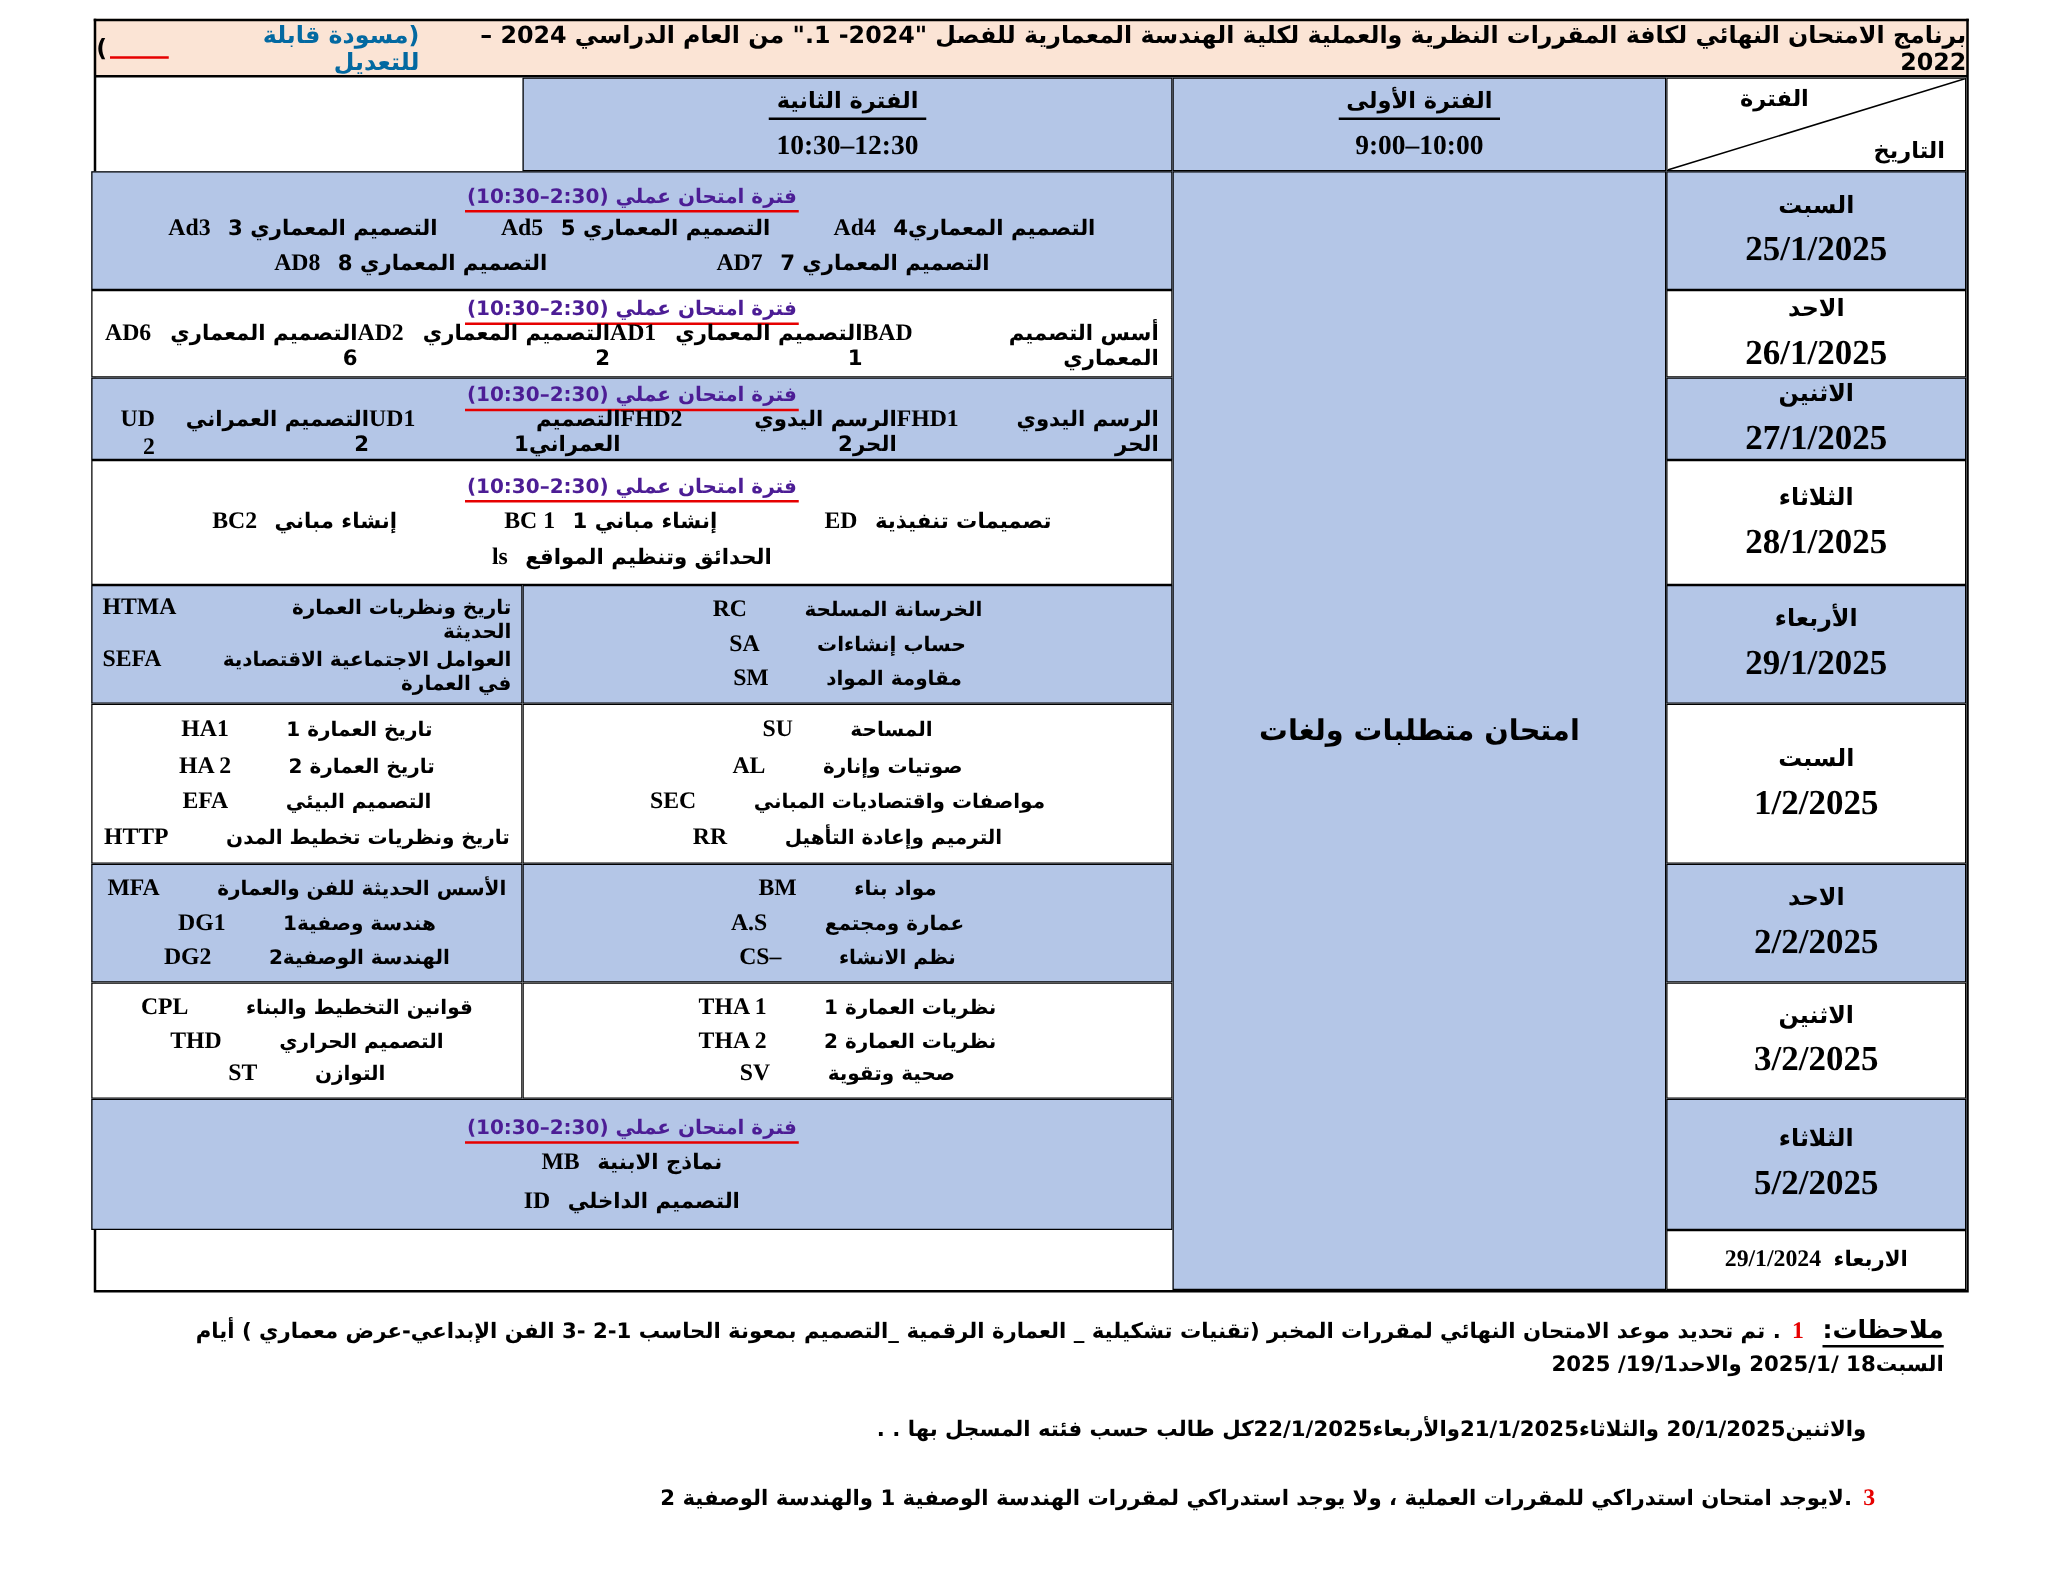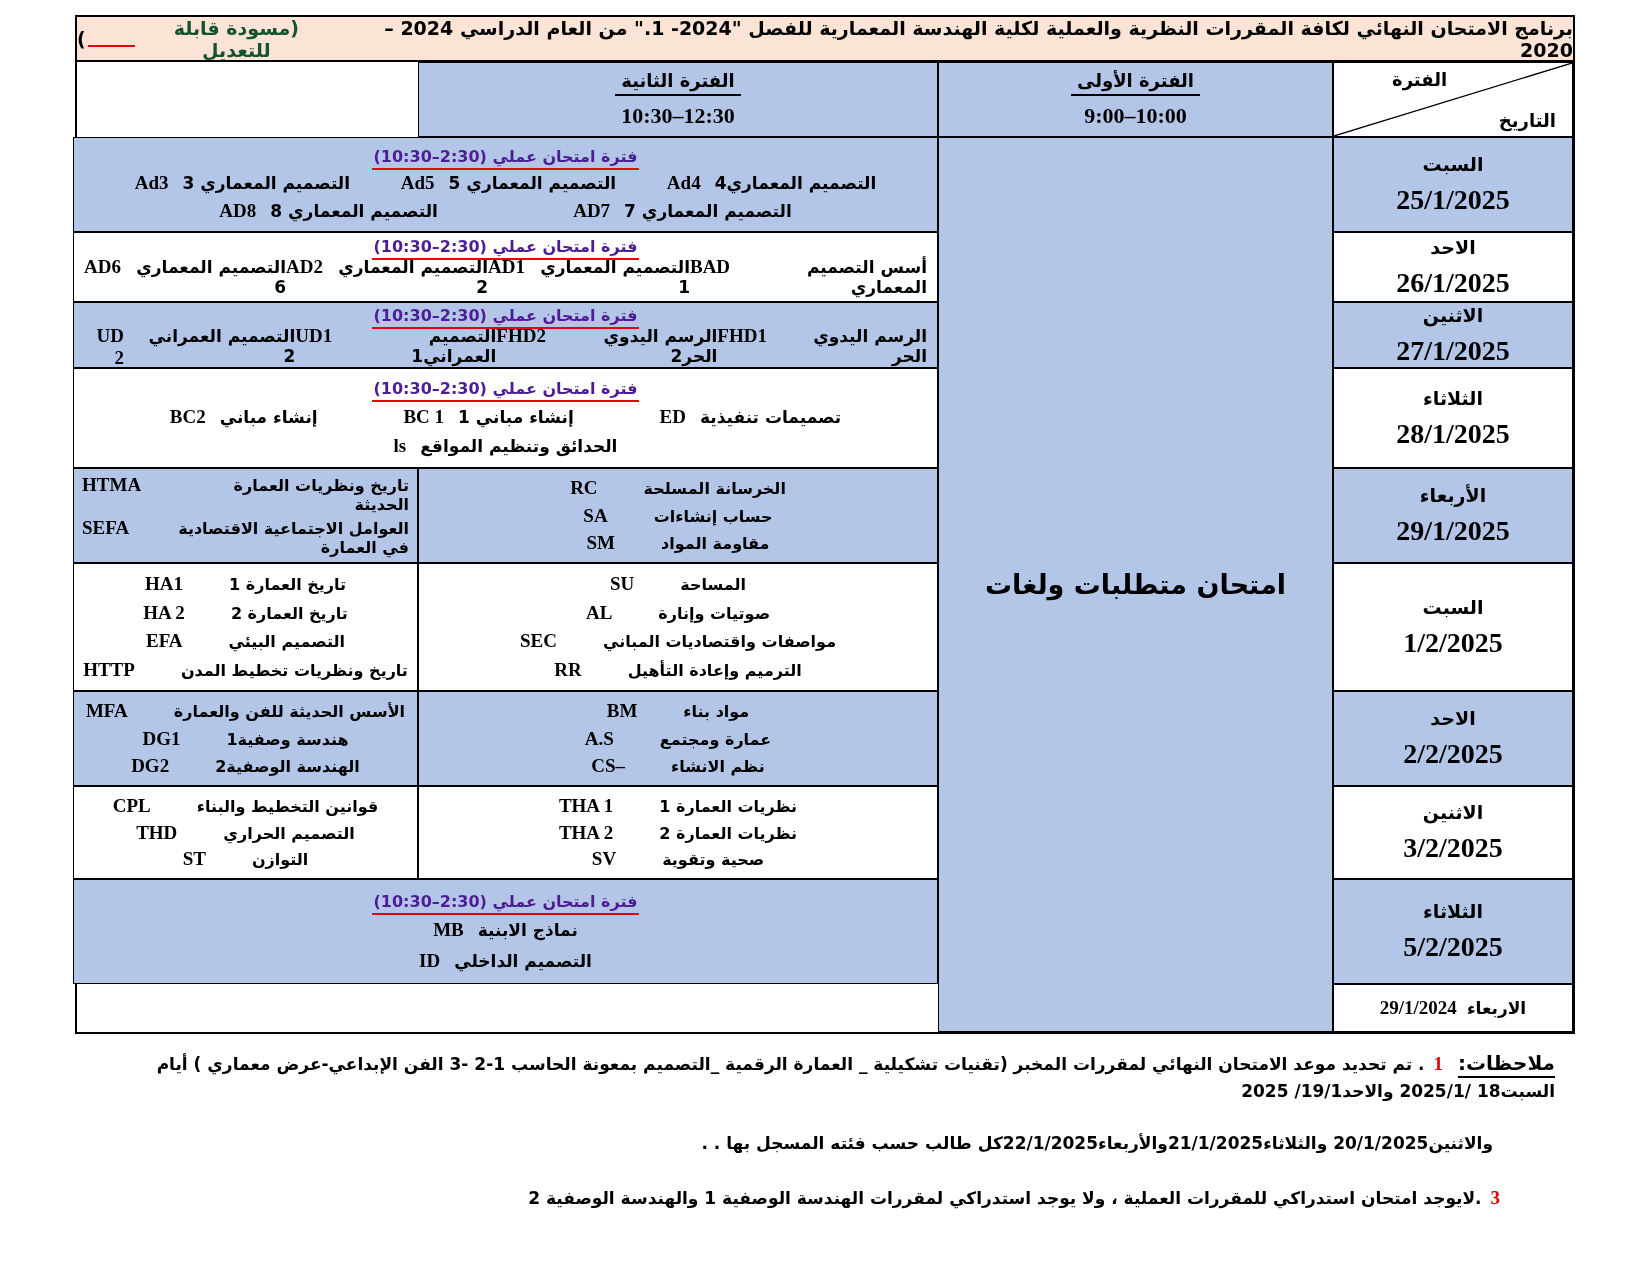--- a/index.html
+++ b/index.html
@@ -1,33 +1,33 @@
 <!DOCTYPE html>
 <html lang="ar"><head>
 <meta charset="utf-8">
 <style>
   html,body{margin:0;padding:0;background:#fff;}
   body{width:1650px;height:1275px;font-family:"DejaVu Sans",sans-serif;}
   .page{position:relative;width:1650px;height:1275px;overflow:hidden;}
   .tbl{position:absolute;top:15px;left:75px;width:1500px;direction:rtl;}
   .title{background:#fbe4d5;border:2px solid #000;border-bottom:none;height:45px;display:flex;align-items:center;justify-content:center;font-weight:bold;font-size:19px;gap:2px;box-sizing:border-box;}
-  .red{color:#14532d;text-align:center;}
+  .red{color:#0369a1;}
   .udash{display:inline-block;width:48px;border-bottom:2px solid #e60000;height:14px;}
   .grid{display:grid;direction:rtl;grid-template-columns:240px 395px 520px 345px;grid-template-rows:75px 95px 70px 66px 100px 95px 128px 95px 93px 105px 48px;border:2px solid #000;}
   .c{border:1px solid #000;box-sizing:border-box;position:relative;font-weight:bold;color:#000;}
   .b{background:#b4c6e7;}
   .w{background:#fff;}
   .head{display:flex;flex-direction:column;align-items:center;justify-content:space-evenly;}
   .plabel{font-size:18px;border-bottom:2px solid #000;padding:0 6px 3px;}
   .ptime{font-family:"Liberation Serif","DejaVu Serif",serif;font-size:22px;direction:ltr;unicode-bidi:isolate;}
   .corner{background:#fff;padding-left:16px;}
   .corner svg{position:absolute;inset:0;width:100%;height:100%;}
   .c-top{position:absolute;top:6px;left:58px;font-size:18px;}
   .c-bot{position:absolute;bottom:5px;right:16px;font-size:18px;}
-  .p1m{grid-column:2;grid-row:2 / span 10;display:flex;align-items:center;justify-content:center;font-size:27px;text-align:center;}
+  .p1m{grid-column:2;grid-row:2 / span 10;display:flex;align-items:center;justify-content:center;font-size:23px;text-align:center;}
   .dc{display:flex;flex-direction:column;align-items:center;justify-content:center;gap:9px;font-size:19px;}
   .dnum{font-family:"Liberation Serif","DejaVu Serif",serif;font-size:28px;direction:ltr;unicode-bidi:isolate;}
   .dc.inl{flex-direction:row;gap:10px;font-size:17px;}
   .dc.inl .dnum{font-size:19px;}
   .mc{grid-column:3 / span 2;display:flex;flex-direction:column;justify-content:space-evenly;padding:3px 10px;}
   .sc{display:flex;flex-direction:column;justify-content:space-evenly;padding:3px 8px;}
   .prac{color:#4c1d95;font-size:16px;text-align:center;}
   .prac span{border-bottom:2px solid #e60000;padding:0 2px 2px;}
   .line{display:flex;justify-content:space-evenly;align-items:baseline;}
   .vrow{display:flex;justify-content:center;gap:46px;align-items:baseline;}
@@ -39,21 +39,21 @@
   .nnum{color:#e60000;font-family:"Liberation Serif","DejaVu Serif",serif;font-size:19px;padding:0 3px;}
   .ind2{margin-right:62px;}
   .ind3{margin-right:52px;}
 </style>
 </head>
 <body>
 
 <div class="page">
   <div class="tbl">
     <div class="title">
-      <span>برنامج الامتحان النهائي  لكافة المقررات النظرية والعملية لكلية الهندسة المعمارية للفصل "2024- 1." من العام الدراسي 2024 – 2020</span>
+      <span>برنامج الامتحان النهائي  لكافة المقررات النظرية والعملية لكلية الهندسة المعمارية للفصل "2024- 1." من العام الدراسي 2024 – 2022</span>
       <span class="red">(مسودة قابلة للتعديل</span>
       <span class="udash"></span>
       <span>)</span>
     </div>
     <div class="grid">
 
       <div class="c corner" style="grid-column:1;grid-row:1">
         <svg viewBox="0 0 240 73" preserveAspectRatio="none">
             <line x1="0" y1="73" x2="240" y2="0" stroke="#000" stroke-width="1.3"></line>
           </svg>

